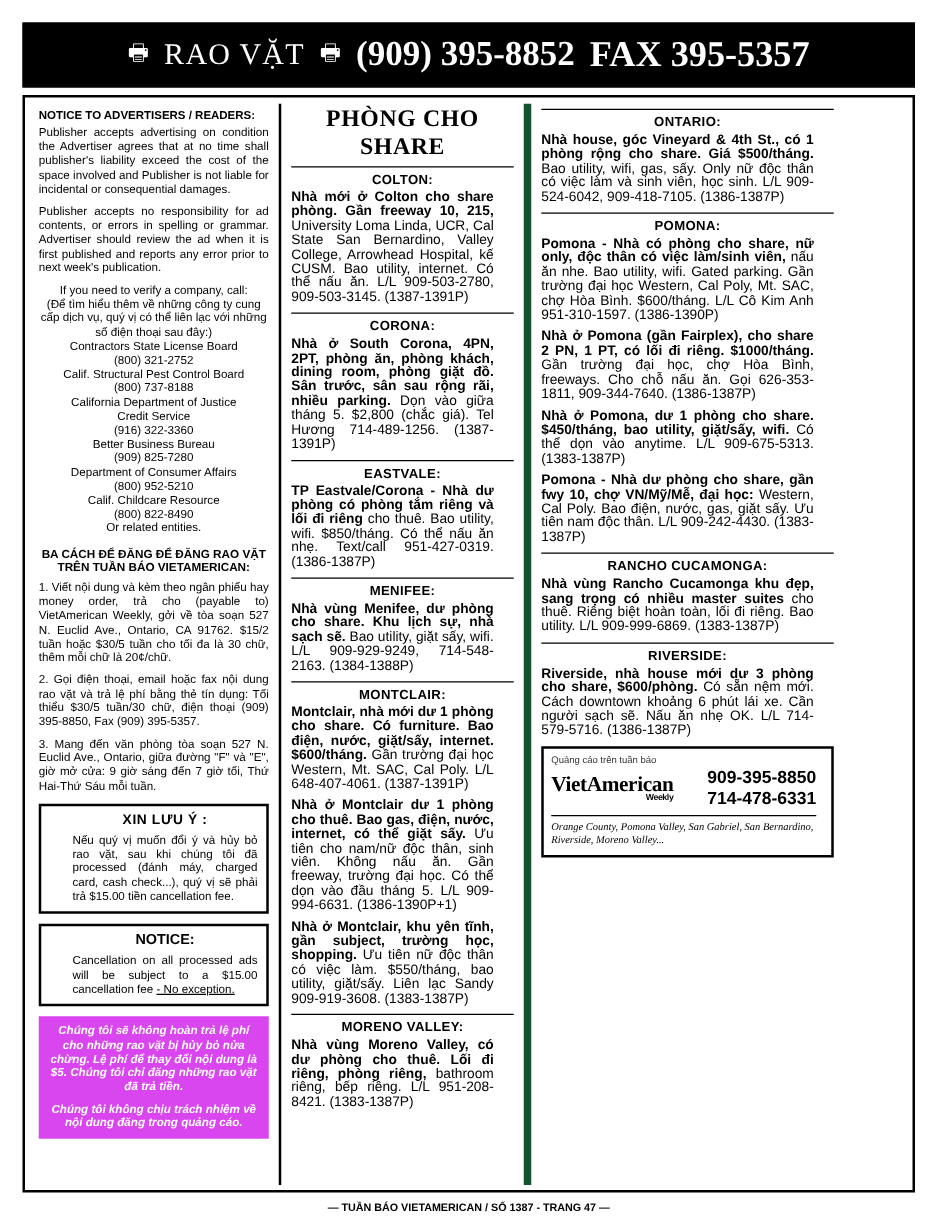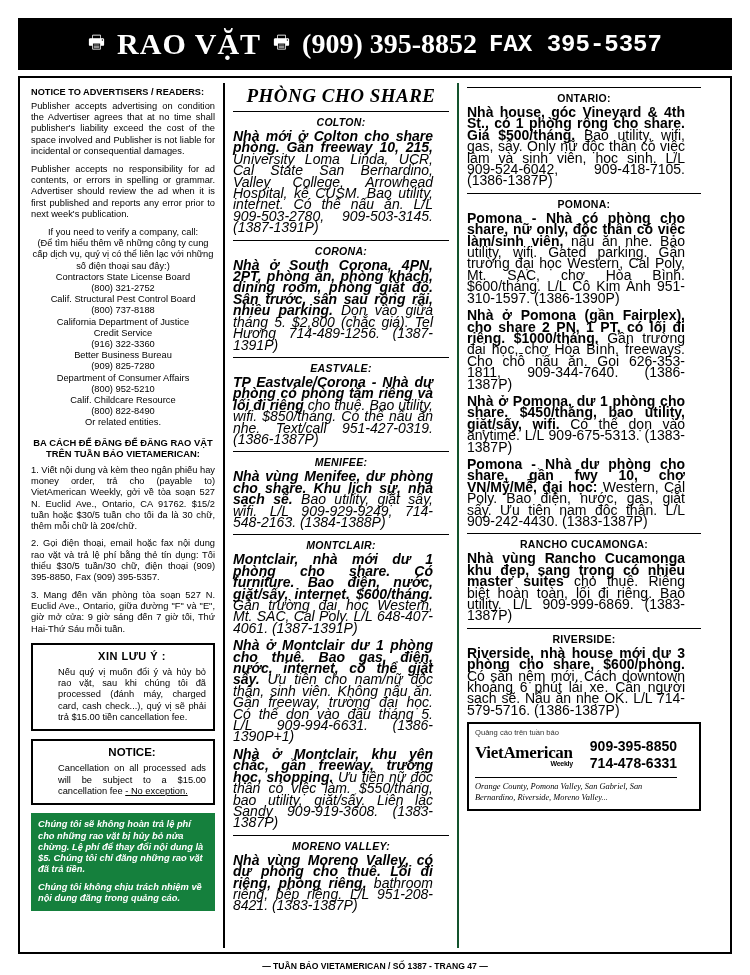--- a/index.html
+++ b/index.html
@@ -2,58 +2,58 @@
 <html><head>
 <meta charset="utf-8">
 <style>
   html,body{margin:0;padding:0;background:#ffffff;}
   body{width:750px;height:975px;font-family:"Liberation Serif",serif;color:#000;}
   .page{position:relative;width:750px;height:975px;box-sizing:border-box;padding:10px 12px 0 12px;}
 
   
   .masthead{border:3px solid #000;background:#000;color:#fff;height:46px;display:flex;align-items:center;justify-content:center;gap:14px;margin:8px 6px 6px 6px;}
   .mast-inner{display:flex;align-items:center;gap:12px;}
-  .mast-title{font-family:"Liberation Serif",serif;font-weight:bold;font-size:30px;letter-spacing:1px;}
+  .mast-title{font-family:"Liberation Serif",serif;font-weight:normal;font-size:24px;letter-spacing:1px;}
   .mast-phone{font-family:"Liberation Serif",serif;font-weight:bold;font-size:28px;letter-spacing:0px;}
-  .mast-fax{font-family:Liberation Mono, monospace;font-weight:bold;font-size:24px;}
+  .mast-fax{font-family:Liberation Serif, serif;font-weight:bold;font-size:29px;}
   .mast-ico{font-size:18px;}
 
   
   .frame{border:2px solid #000;margin:0 6px;height:878px;box-sizing:border-box;padding:5px 5px 4px 5px;display:flex;}
   .col{box-sizing:border-box;}
   .col-left{width:200px;padding:2px 8px 0 6px;border-right:2px solid #000;}
-  .col-mid{width:234px;padding:2px 8px 0 8px;border-right:2px solid #14532d;font-style:italic;}
+  .col-mid{width:200px;padding:2px 8px 0 8px;border-right:6px solid #14532d;}
   .col-right{width:246px;padding:2px 4px 0 8px;}
 
   
   .notice-head{font-family:"Liberation Sans",sans-serif;font-weight:bold;font-size:9.2px;text-align:left;margin:2px 0 4px 0;}
   .ptxt{font-family:"Liberation Sans",sans-serif;font-size:9.3px;line-height:11.2px;text-align:justify;margin:0 0 7px 0;}
   .ctxt{font-family:"Liberation Sans",sans-serif;font-size:9.3px;line-height:11.2px;text-align:center;margin:0;}
   .vn-head{font-family:"Liberation Sans",sans-serif;font-weight:bold;font-size:9.4px;text-align:center;line-height:11.5px;margin:8px 0 5px 0;}
   .li{font-family:"Liberation Sans",sans-serif;font-size:9.3px;line-height:11.3px;text-align:justify;margin:0 0 6px 0;}
   .b{font-weight:bold;}
   .u{text-decoration:underline;}
 
   .box{border:2px solid #000;padding:5px 7px 6px 25px;margin:8px 0 0 0;}
   .box-title{font-family:"Liberation Sans",sans-serif;font-weight:bold;font-size:11px;text-align:center;margin-bottom:5px;letter-spacing:.5px;}
   .box-title2{font-family:"Liberation Sans",sans-serif;font-weight:bold;font-size:11.5px;text-align:center;margin-bottom:5px;}
 
-  .blackbox{background:#15803d;color:#fff;padding:6px 7px 7px 7px;margin:8px 0 0 0;}
+  .blackbox{background:#d946ef;color:#fff;padding:6px 7px 7px 7px;margin:8px 0 0 0;text-align:center;}
   .blackbox p{font-family:"Liberation Sans",sans-serif;font-weight:bold;font-style:italic;font-size:9.3px;line-height:11.3px;margin:0 0 6px 0;}
   .blackbox p:last-child{margin-bottom:0;}
 
   
   .section-title{font-family:"Liberation Serif",serif;font-weight:bold;font-size:19px;text-align:center;letter-spacing:.5px;margin:0 0 2px 0;}
   .rule{border-top:1.5px solid #000;margin:4px 0 4px 0;}
   .cat{font-family:"Liberation Sans",sans-serif;font-weight:bold;font-size:10.5px;text-align:center;letter-spacing:.3px;margin:1px 0 3px 0;}
-  .ad{font-family:"Liberation Sans",sans-serif;font-size:14px;line-height:11.4px;text-align:justify;margin:0 16px 6px 0;}
+  .ad{font-family:"Liberation Sans",sans-serif;font-size:11px;line-height:11.4px;text-align:justify;margin:0 16px 6px 0;}
   .ad .b{font-weight:bold;}
 
   
-  .adbox{border:2px solid #000;margin-top:6px;padding:4px 22px 6px 6px;}
+  .adbox{border:2px solid #000;margin-top:6px;padding:4px 12px 6px 6px;}
   .adbox-top{font-family:"Liberation Sans",sans-serif;font-size:7.6px;color:#333;margin-bottom:1px;}
   .adbox-row{display:flex;align-items:center;justify-content:space-between;}
   .brand{font-family:"Liberation Serif",serif;font-weight:bold;font-size:17px;letter-spacing:-.3px;}
   .brand small{font-size:7px;font-family:"Liberation Sans",sans-serif;display:block;text-align:right;margin-top:-3px;}
   .brand-phones{font-family:"Liberation Sans",sans-serif;font-weight:bold;font-size:14px;line-height:17px;text-align:center;}
   .adbox-foot{font-family:"Liberation Serif",serif;font-style:italic;font-size:8.4px;line-height:10.5px;margin-top:5px;border-top:1px solid #000;padding-top:4px;}
 
   .footer{text-align:center;font-family:"Liberation Sans",sans-serif;font-weight:bold;font-size:8.6px;margin-top:7px;}
 </style>
 </head>
@@ -135,21 +135,21 @@
       <p class="ad"><span class="b">TP Eastvale/Corona - Nhà dư phòng có phòng tắm riêng và lối đi riêng</span><span> cho thuê. Bao utility, wifi. $850/tháng. Có thể nấu ăn nhẹ. Text/call 951-427-0319. (1386-1387P)</span></p>
       <div class="rule"></div>
 
       <div class="cat">MENIFEE:</div>
       <p class="ad"><span class="b">Nhà vùng Menifee, dư phòng cho share. Khu lịch sự, nhà sạch sẽ.</span><span> Bao utility, giặt sấy, wifi. L/L 909-929-9249, 714-548-2163. (1384-1388P)</span></p>
       <div class="rule"></div>
 
       <div class="cat">MONTCLAIR:</div>
       <p class="ad"><span class="b">Montclair, nhà mới dư 1 phòng cho share. Có furniture. Bao điện, nước, giặt/sấy, internet. $600/tháng.</span><span> Gần trường đại học Western, Mt. SAC, Cal Poly. L/L 648-407-4061. (1387-1391P)</span></p>
       <p class="ad"><span class="b">Nhà ở Montclair dư 1 phòng cho thuê. Bao gas, điện, nước, internet, có thể giặt sấy.</span><span> Ưu tiên cho nam/nữ độc thân, sinh viên. Không nấu ăn. Gần freeway, trường đại học. Có thể dọn vào đầu tháng 5. L/L 909-994-6631. (1386-1390P+1)</span></p>
-      <p class="ad"><span class="b">Nhà ở Montclair, khu yên chắc, gần freeway, trường học, shopping.</span><span> Ưu tiên nữ độc thân có việc làm. $550/tháng, bao utility, giặt/sấy. Liên lạc Sandy 909-919-3608. (1383-1387P)</span></p>
+      <p class="ad"><span class="b">Nhà ở Montclair, khu yên tĩnh, gần subject, trường học, shopping.</span><span> Ưu tiên nữ độc thân có việc làm. $550/tháng, bao utility, giặt/sấy. Liên lạc Sandy 909-919-3608. (1383-1387P)</span></p>
       <div class="rule"></div>
 
       <div class="cat">MORENO VALLEY:</div>
       <p class="ad"><span class="b">Nhà vùng Moreno Valley, có dư phòng cho thuê. Lối đi riêng, phòng riêng,</span><span> bathroom riêng, bếp riêng. L/L 951-208-8421. (1383-1387P)</span></p>
     </div>
 
     <div class="col col-right">
       <div class="rule" style="margin-top:2px;"></div>
       <div class="cat">ONTARIO:</div>
       <p class="ad"><span class="b">Nhà house, góc Vineyard &amp; 4th St., có 1 phòng rộng cho share. Giá $500/tháng.</span><span> Bao utility, wifi, gas, sấy. Only nữ độc thân có việc làm và sinh viên, học sinh. L/L 909-524-6042, 909-418-7105. (1386-1387P)</span></p>

